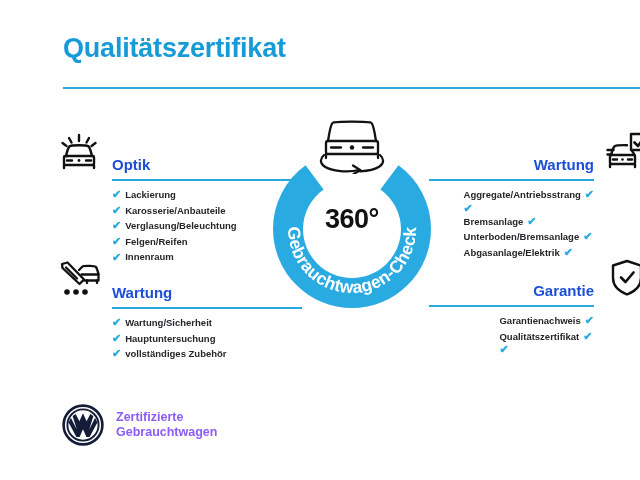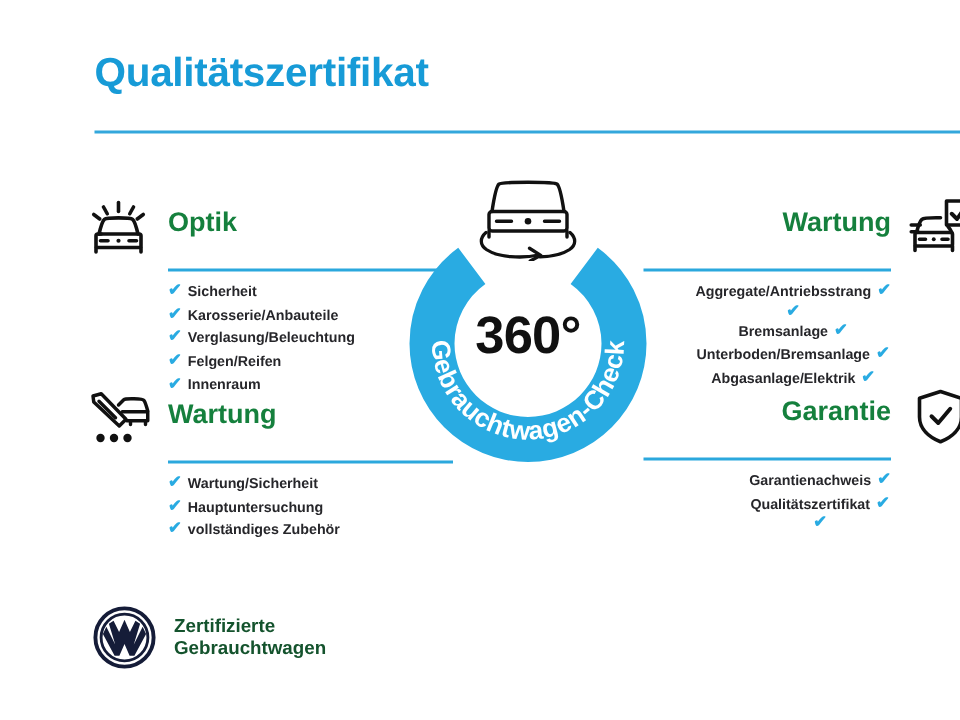--- a/index.html
+++ b/index.html
@@ -59,24 +59,24 @@
     height: 42px;
     display: flex;
     align-items: center;
     justify-content: center;
   }
   .left .sec-icon  { left: 0; }
   .right .sec-icon { right: 0; }
 
   .sec-title {
     position: absolute;
-    bottom: 18px;
-    font-size: 18px;
-    font-weight: bold;
-    color: #15803d;
+    bottom: 4px;
+    font-size: 15px;
+    font-weight: bold;
+    color: #1d4ed8;
     white-space: nowrap;
   }
   .left .sec-title  { left: 56px; text-align: left; }
   .right .sec-title { right: 56px; text-align: right; }
 
   .sec-rule {
     position: absolute;
     height: 2px;
     background: #2BA8DD;
     top: 48px;
@@ -97,21 +97,21 @@
   .sec-list li {
     font-size: 9.5px;
     font-weight: bold;
     color: #26262A;
     line-height: 15.6px;
     white-space: nowrap;
     display: flex;
     align-items: center;
     gap: 4px;
   }
-  .right .sec-list li { justify-content: center; }
+  .right .sec-list li { justify-content: flex-start; }
 
   .chk {
     color: #29ABE2;
     font-size: 11px;
     font-weight: bold;
     line-height: 1;
     display: inline-block;
     transform: translateY(-0.5px);
   }
 
@@ -124,39 +124,39 @@
     height: 196px;
   }
   .badge-ring { position: absolute; left: 0; top: 38px; width: 168px; height: 158px; }
   .badge-car  { position: absolute; left: 47px; top: 0px; width: 74px; height: 62px; }
   .badge-deg {
     position: absolute;
     left: 0;
     top: 92px;
     width: 168px;
     text-align: center;
-    font-size: 35px;
+    font-size: 27px;
     font-weight: bold;
     color: #111111;
     letter-spacing: -0.5px;
   }
 
   
   .vw-block {
     position: absolute;
     left: 30px;
     top: 404px;
     display: flex;
     align-items: center;
     gap: 12px;
   }
   .vw-text {
     font-size: 12.5px;
     font-weight: bold;
-    color: #14532d;
+    color: #8b5cf6;
     line-height: 15px;
     white-space: nowrap;
   }
 </style>
 </head>
 <body>
 
 <div id="page">
 
   <div class="page-title">Qualitätszertifikat</div>
@@ -178,21 +178,21 @@
           <path d="M9 28.5 L14 28.5 M28 28.5 L33 28.5"></path>
           <circle cx="21" cy="28.5" r="1.4" fill="#111" stroke="none"></circle>
         </svg>
       </div>
       <div class="sec-title">Optik</div>
       <div class="sec-rule"></div>
     </div>
     <ul class="sec-list">
       <li>
           <span class="chk">✔</span>
-          <span>Sicherheit</span>
+          <span>Lackierung</span>
         </li>
       <li>
           <span class="chk">✔</span>
           <span>Karosserie/Anbauteile</span>
         </li>
       <li>
           <span class="chk">✔</span>
           <span>Verglasung/Beleuchtung</span>
         </li>
       <li>

